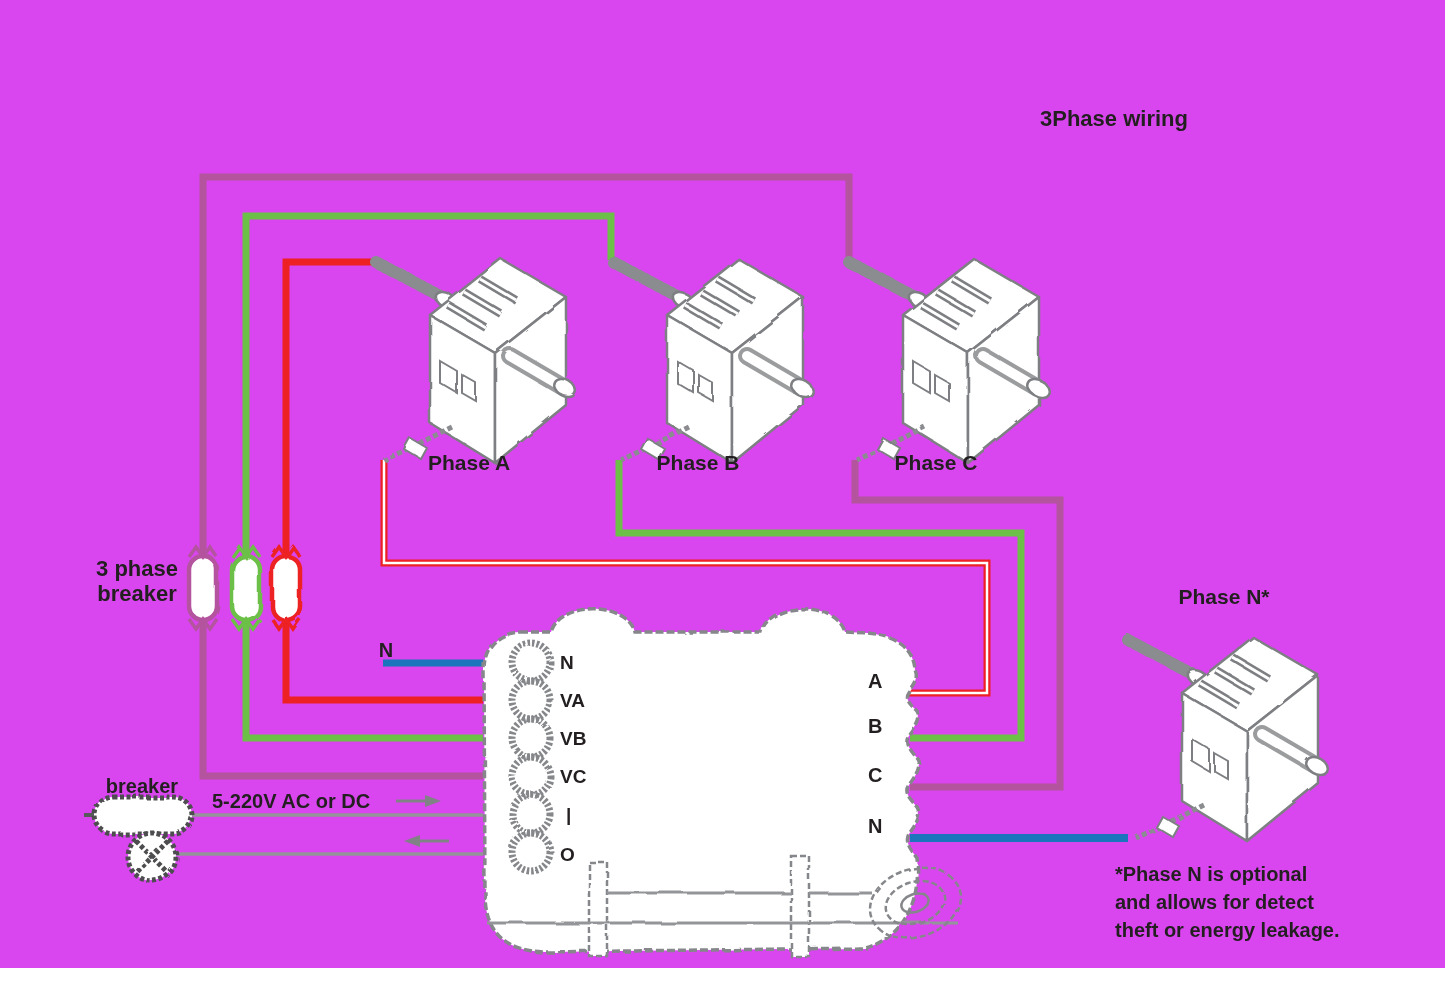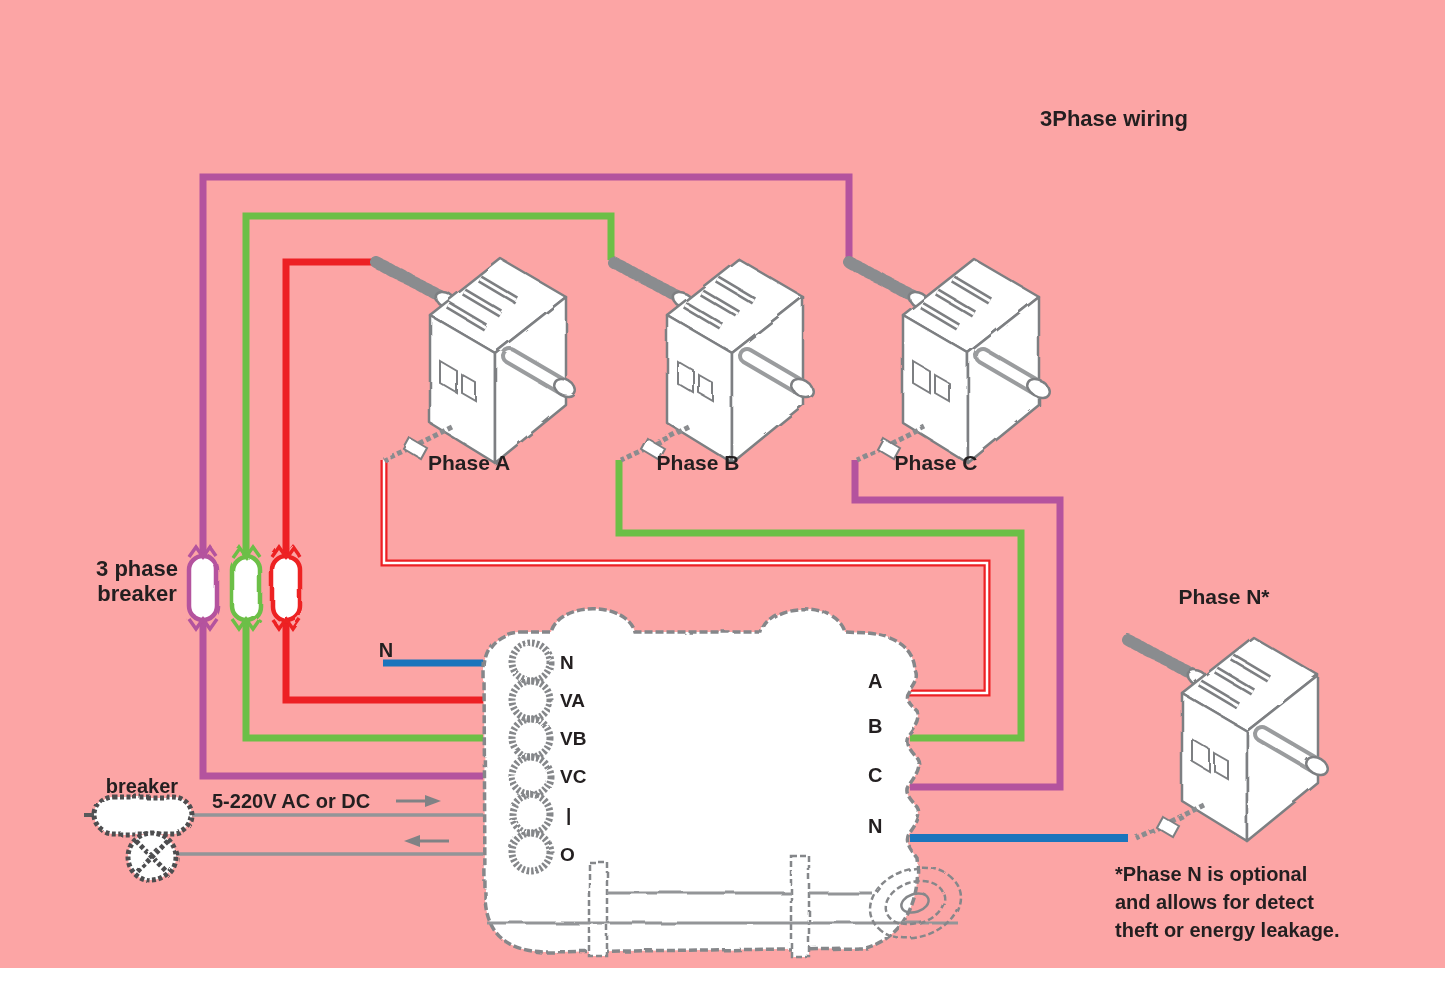--- a/index.html
+++ b/index.html
@@ -1,16 +1,16 @@
 <!DOCTYPE html>
 <html><head>
 <meta charset="utf-8">
 <style>
   html,body{margin:0;padding:0;background:#ffffff;}
-  .stage{width:1445px;height:968px;position:relative;background:#fca5a5;overflow:hidden;}
+  .stage{width:1445px;height:968px;position:relative;background:#d946ef;overflow:hidden;}
   text{font-family:"Liberation Sans","DejaVu Sans",sans-serif;font-weight:bold;fill:#231f20;}
   .t22{font-size:22px;}
   .t21{font-size:21px;}
   .t20{font-size:20px;}
   .t19{font-size:19px;}
   .mid{text-anchor:middle;}
 </style>
 </head>
 <body>
 

